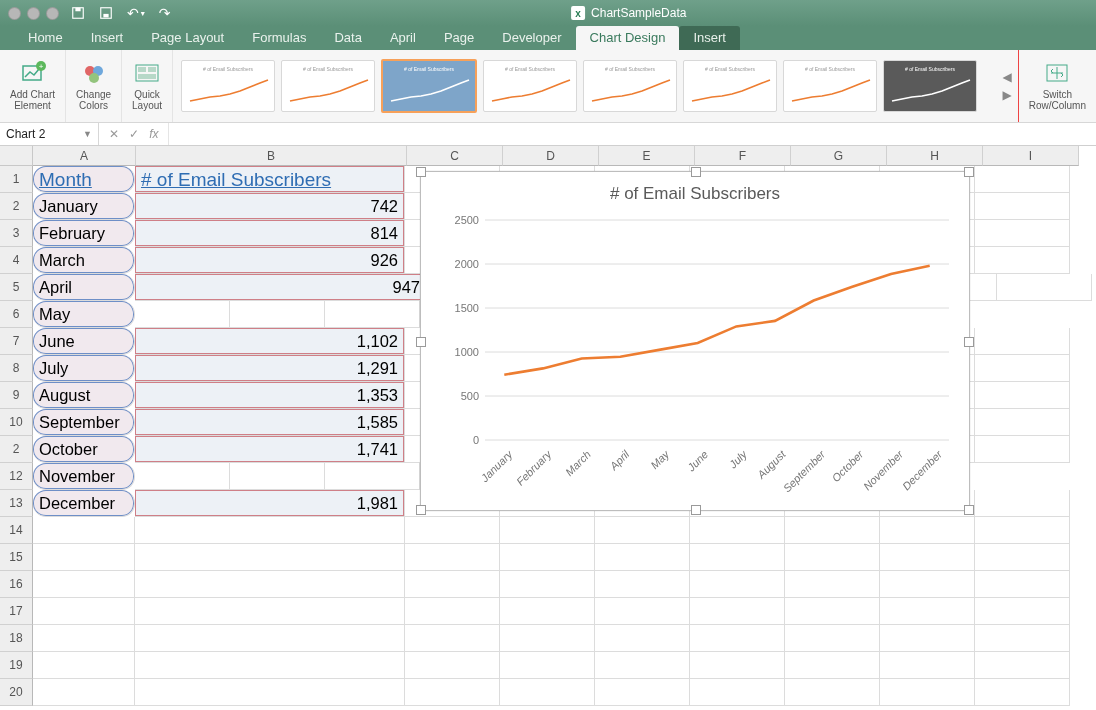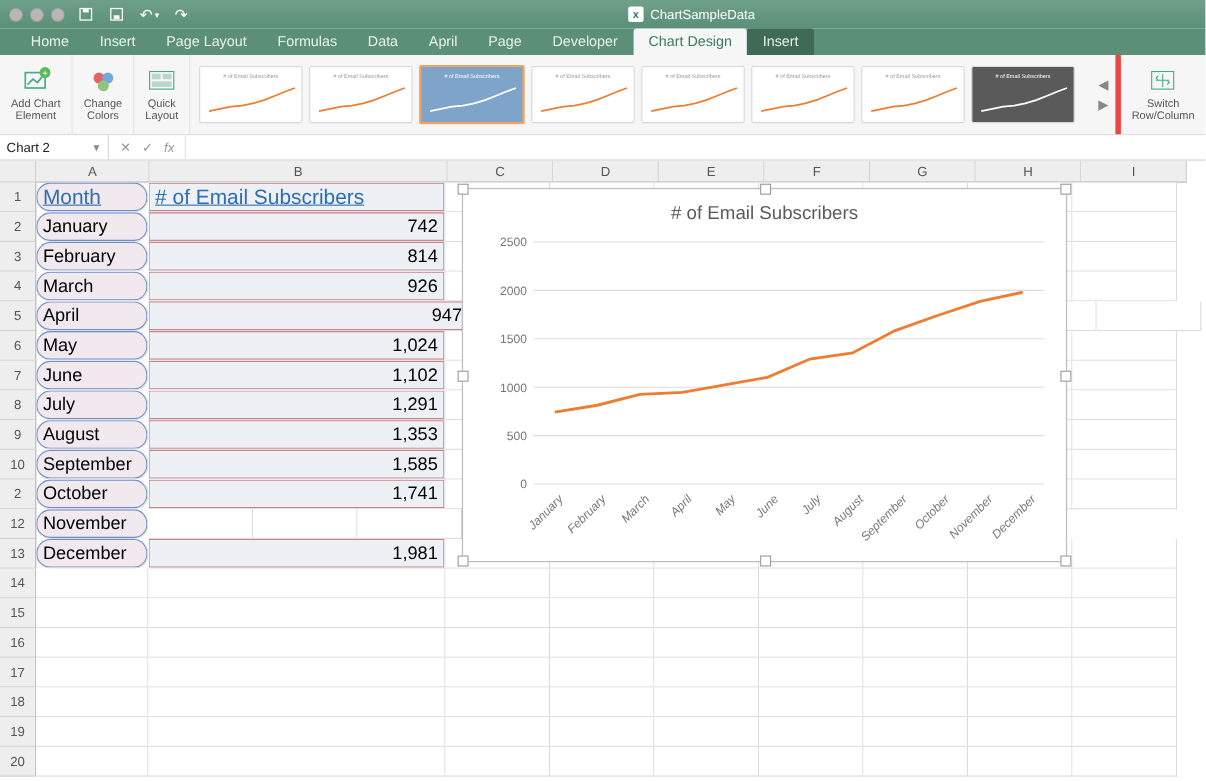--- a/index.html
+++ b/index.html
@@ -176,21 +176,21 @@
         </svg></div>
       <div class="stylethumb" style="background: rgb(90, 90, 90);"><svg viewBox="0 0 92 50">
           <text x="46" y="10" font-size="5" fill="#fff" text-anchor="middle"># of Email Subscribers</text>
           <polyline points="8,40 18,38 28,36 38,35 48,33 58,30 68,26 78,22 86,19" fill="none" stroke="#fff" stroke-width="1.6"></polyline>
         </svg></div>
     </div>
   <div class="style-nav">
     <span>◀</span>
     <span>▶</span>
   </div>
-  <div class="ribgroup switch-group" style="border-left:5px solid #ef4444;border-right:none;justify-content:center;">
+  <div class="ribgroup switch-group" style="border-left:1px solid #ef4444;border-right:none;justify-content:center;">
     <div class="icon">
         <svg width="26" height="26">
           <rect x="3" y="4" width="20" height="16" fill="none" stroke="#4a8"></rect>
           <path d="M7 12 h12 M13 6 v12" stroke="#4a8"></path>
           <path d="M9 8 l-2 2 l2 2 M17 16 l2 -2 l-2 -2" fill="none" stroke="#4a8"></path>
         </svg>
       </div>
     <span style="white-space:pre-line">Switch
 Row/Column</span>
   </div>
@@ -279,21 +279,20 @@
         <div class="cell " style="width: 95px;"></div>
         <div class="cell " style="width: 95px;"></div>
         <div class="cell " style="width: 95px;"></div>
         <div class="cell " style="width: 95px;"></div>
         <div class="cell " style="width: 95px;"></div>
         <div class="cell " style="width: 95px;"></div>
       </div>
       <div class="row">
         <div class="rowh">6</div>
         <div class="cell shade2 selA" style="width: 102px;">May</div>
-        <div class="cell num shade selB" style="width: 270px;">1,024</div>
         <div class="cell " style="width: 95px;"></div>
         <div class="cell " style="width: 95px;"></div>
         <div class="cell " style="width: 95px;"></div>
         <div class="cell " style="width: 95px;"></div>
         <div class="cell " style="width: 95px;"></div>
         <div class="cell " style="width: 95px;"></div>
         <div class="cell " style="width: 95px;"></div>
       </div>
       <div class="row">
         <div class="rowh">7</div>

